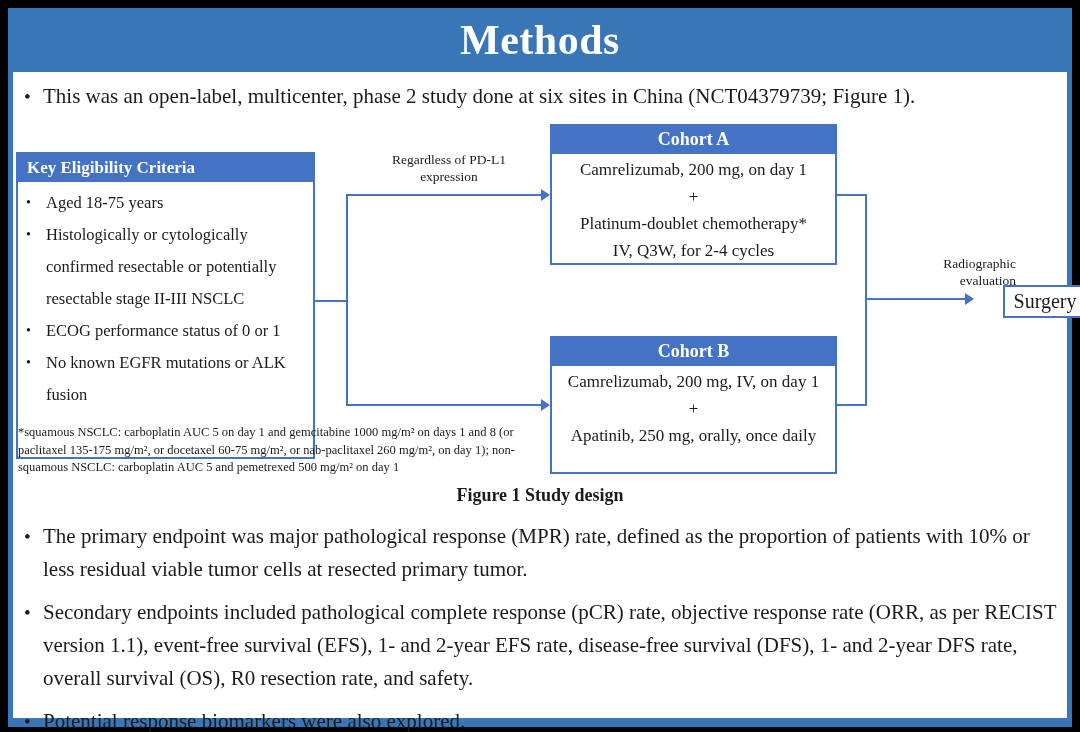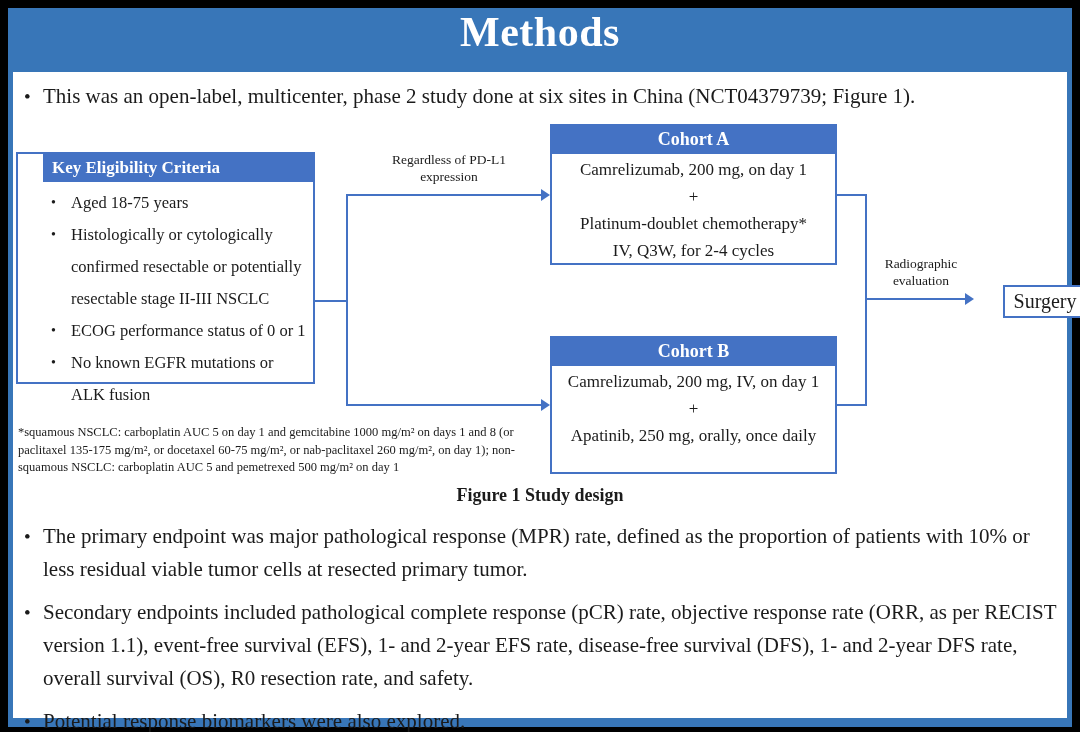--- a/index.html
+++ b/index.html
@@ -3,51 +3,51 @@
 <meta charset="utf-8">
 <style>
   :root { --band:#3876B8; --accent:#4472C4; --ink:#1b1b1b; }
   * { margin:0; padding:0; box-sizing:border-box; }
   html,body { width:1080px; height:732px; overflow:hidden; background:#000;
               font-family:"Liberation Serif", serif; color:var(--ink); }
   .layer { position:absolute; }
   .slide { position:relative; width:1080px; height:732px; background:#000; }
 
   .title-band { left:8px; top:8px; width:1064px; height:64px; background:var(--band);
-                display:flex; align-items:flex-start; justify-content:center; }
+                display:flex; align-items:center; justify-content:center; }
   .title-band h1 { color:#fff; font-size:42px; font-weight:bold; letter-spacing:.5px; }
 
   .content { left:8px; top:72px; width:1064px; height:655px; background:#fff;
              border-left:5px solid var(--band); border-right:5px solid var(--band);
              border-bottom:9px solid var(--band); }
 
   .bullet-row { display:flex; align-items:flex-start; }
   .bullet-row .marker { width:19px; flex:0 0 19px; font-size:19px; line-height:33px; }
   .bullet-row .btext { flex:1; font-size:21px; line-height:33px; }
 
   .intro { left:24px; top:80px; width:1030px; }
 
   
-  .elig { left:16px; top:152px; width:299px; height:232px; border:2px solid var(--accent); background:#fff;padding-left:25px; }
+  .elig { left:16px; top:152px; width:299px; height:307px; border:2px solid var(--accent); background:#fff; }
   .elig .hdr { height:28px; background:var(--accent); color:#fff; font-weight:bold;
                font-size:17px; line-height:27px; padding-left:9px; }
   .elig ul { list-style:none; padding:5px 5px 0 8px; }
   .elig li { display:flex; }
   .elig li .m { width:20px; flex:0 0 20px; font-size:14px; line-height:32px; }
   .elig li .t { flex:1; font-size:16.5px; line-height:32px; }
 
   .footnote { left:18px; top:424px; width:526px; font-size:12.5px; line-height:1.4; }
 
   .caption { left:290px; top:485px; width:500px; text-align:center; font-weight:bold; font-size:18px; }
 
   
   .lbl { text-align:center; font-size:13.5px; line-height:1.25; }
   .lbl-top { left:370px; top:152px; width:158px; }
   .lbl-bottom { left:354px; top:342px; width:180px; }
-  .lbl-eval { left:855px; top:256px; width:132px; }
+  .lbl-eval { left:884px; top:256px; width:132px;text-align:right; }
 
   
   .hline { height:2px; background:var(--accent); }
   .vline { width:2px; background:var(--accent); }
   .arrow { width:0; height:0; border-top:6px solid transparent; border-bottom:6px solid transparent;
            border-left:9px solid var(--accent); }
 
   
   .cohort { width:287px; border:2px solid var(--accent); background:#fff; }
   .cohort .hdr { height:28px; background:var(--accent); color:#fff; font-weight:bold;

